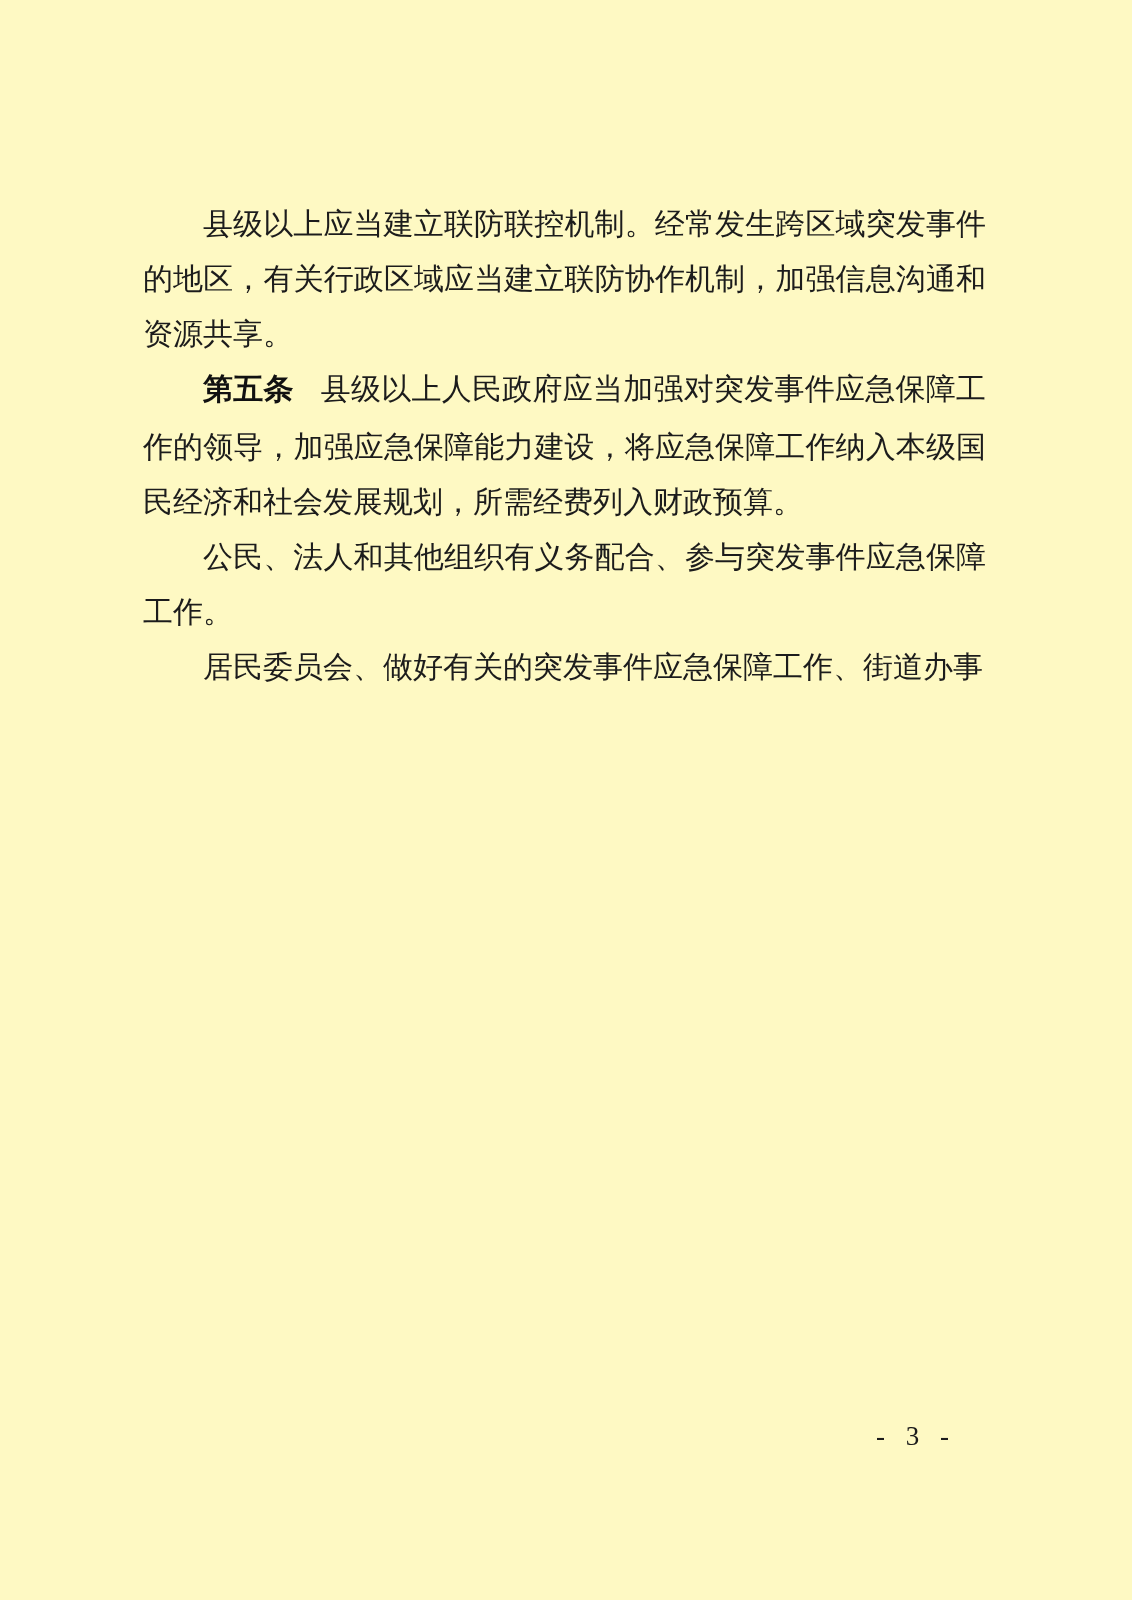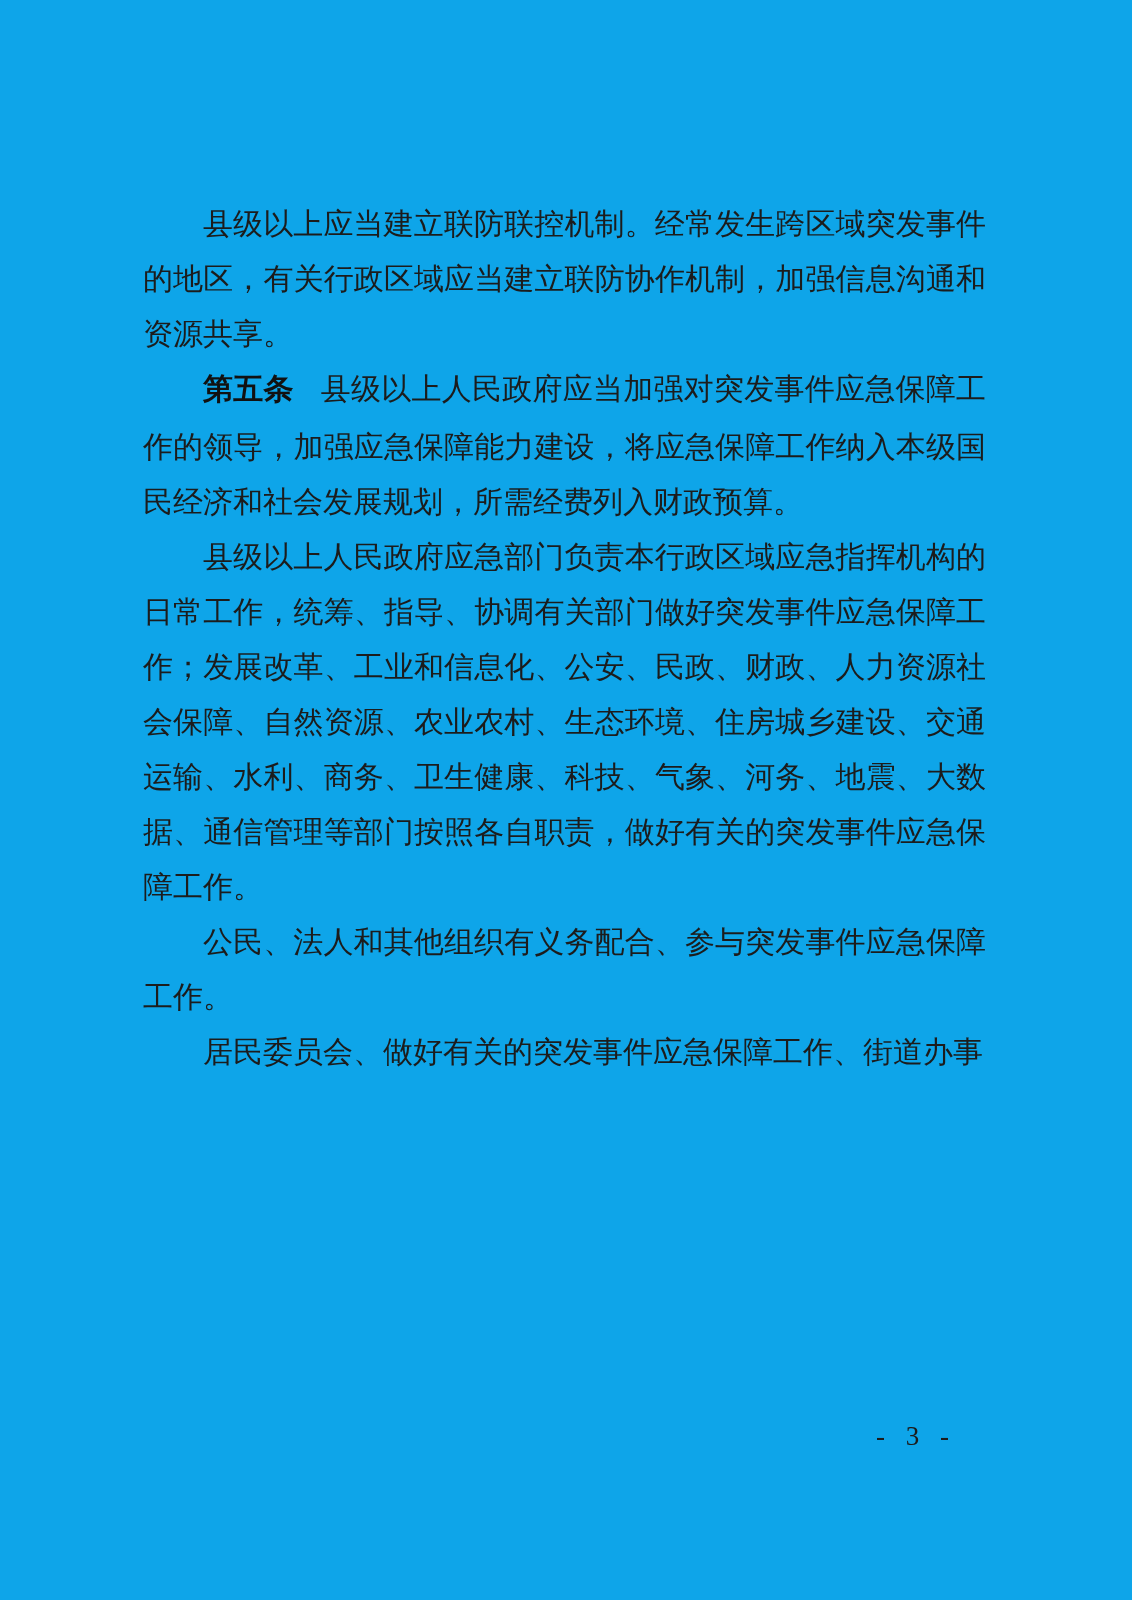--- a/index.html
+++ b/index.html
@@ -4,21 +4,21 @@
 <style>
   html, body {
     margin: 0;
     padding: 0;
     background: #ffffff;
   }
   .page {
     position: relative;
     width: 1132px;
     height: 1600px;
-    background: #0ea5e9;
+    background: #fef9c3;
     overflow: hidden;
     font-family: "Liberation Serif", serif;
   }
   .text-block {
     position: absolute;
     left: 143px;
     top: 196px;
     width: 843px;
     font-size: 30px;
     line-height: 55px;
@@ -59,21 +59,20 @@
 <body>
 
 <div class="page">
 
   <div class="text-block">
 
     <p class="para"><span class="para-text">县级以上应当建立联防联控机制。经常发生跨区域突发事件的地区，有关行政区域应当建立联防协作机制，加强信息沟通和资源共享。</span></p>
 
     <p class="para"><span class="para-lead">第五条</span><span class="para-text">县级以上人民政府应当加强对突发事件应急保障工作的领导，加强应急保障能力建设，将应急保障工作纳入本级国民经济和社会发展规划，所需经费列入财政预算。</span></p>
 
-    <p class="para"><span class="para-text">县级以上人民政府应急部门负责本行政区域应急指挥机构的日常工作，统筹、指导、协调有关部门做好突发事件应急保障工作；发展改革、工业和信息化、公安、民政、财政、人力资源社会保障、自然资源、农业农村、生态环境、住房城乡建设、交通运输、水利、商务、卫生健康、科技、气象、河务、地震、大数据、通信管理等部门按照各自职责，做好有关的突发事件应急保障工作。</span></p>
 
 
     <p class="para"><span class="para-text">公民、法人和其他组织有义务配合、参与突发事件应急保障工作。</span></p>
 
 
     <p class="para"><span class="para-text">居民委员会、做好有关的突发事件应急保障工作、街道办事</span></p>
 
   </div>
 
   <div class="page-number">- 3 -</div>

